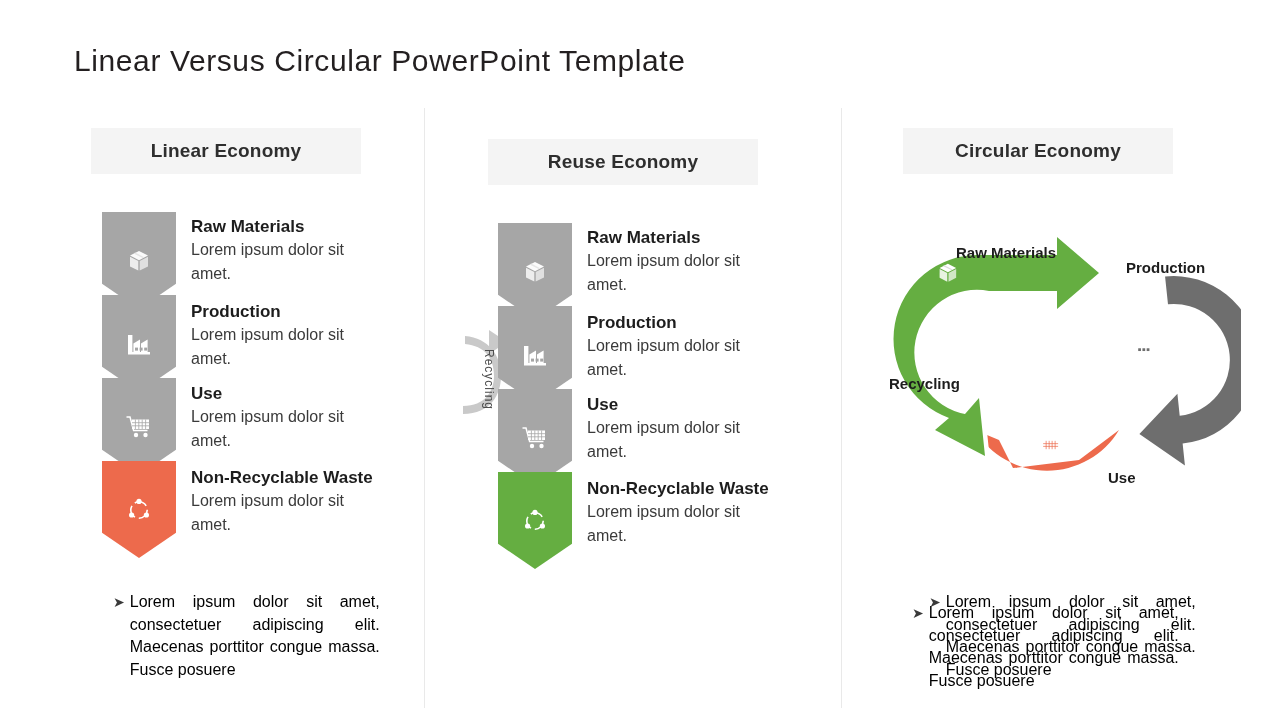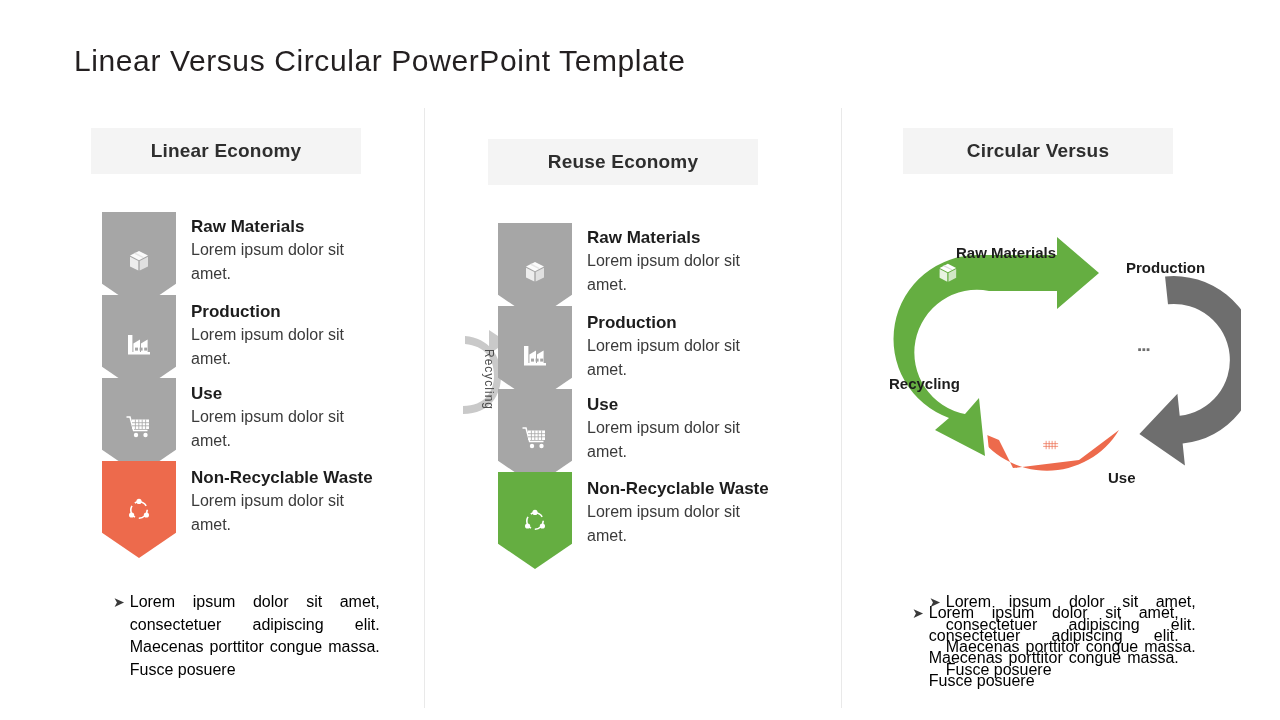--- a/index.html
+++ b/index.html
@@ -409,21 +409,21 @@
   </div>
 
   <div class="bullet-block">
     <span class="bullet-marker">➤</span>
     <span class="bullet-text">Lorem ipsum dolor sit amet, consectetuer adipiscing elit. Maecenas porttitor congue massa. Fusce posuere</span>
   </div>
 </div>
 
 <div class="column col3">
 
-  <div class="col-header">Circular Versus</div>
+  <div class="col-header">Circular Economy</div>
 
   <div class="circle-wrap">
     <svg width="380" height="290" viewBox="0 0 380 290">
 
       <g>
         <path d="M196 36
                  A 84 84 0 0 1 196 204
                  L 196 226
                  L 154 190
                  L 196 154

